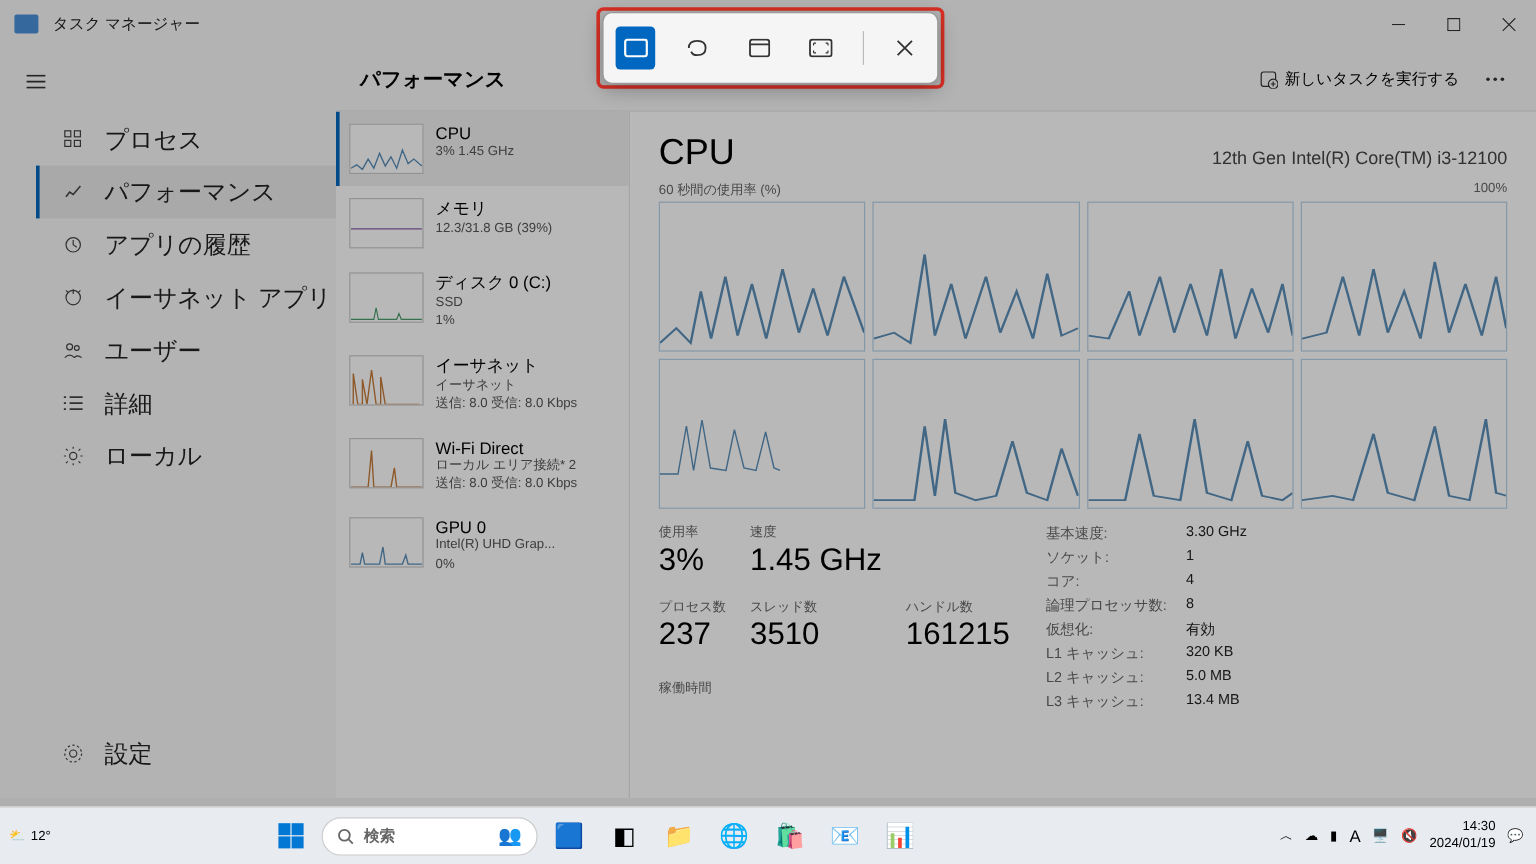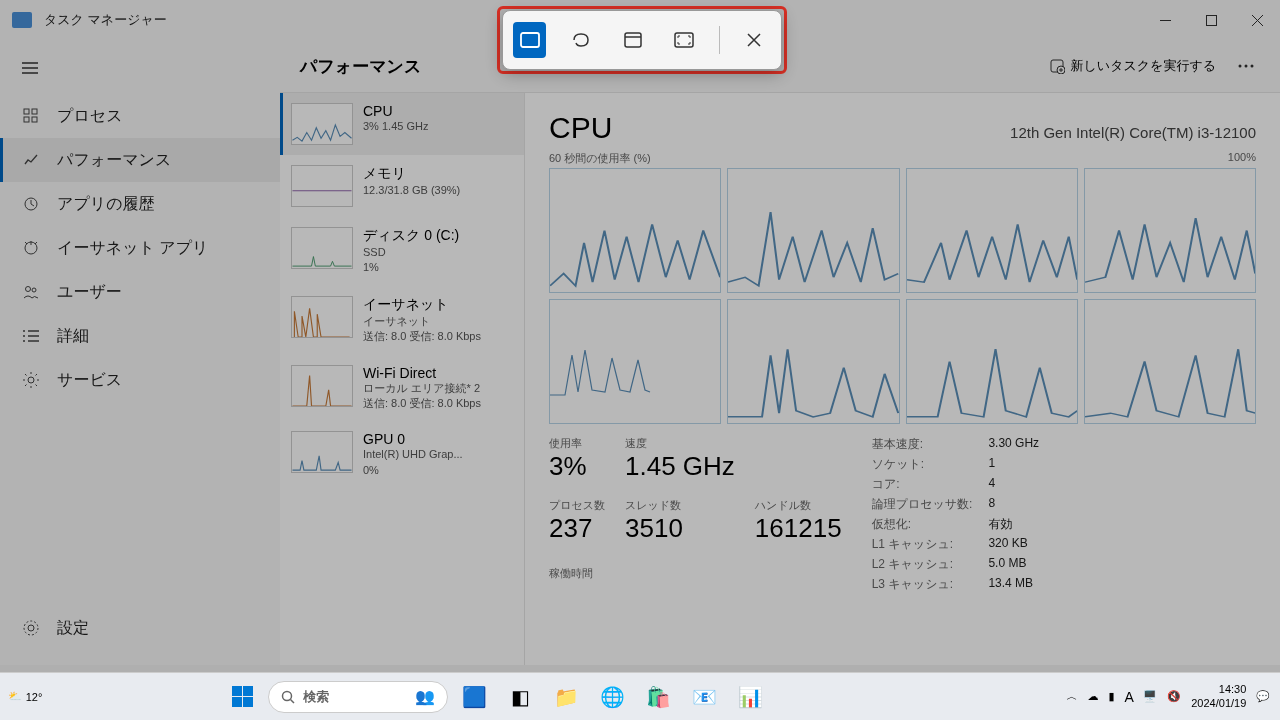--- a/index.html
+++ b/index.html
@@ -8,21 +8,21 @@
 .window { width: 100%; height: 665px; background: #f9f9f9; display: flex; flex-direction: column; }
 .titlebar { height: 40px; display: flex; align-items: center; padding-left: 12px; }
 .titlebar .app-icon { width: 20px; height: 16px; background: #4a90d9; border-radius: 2px; margin-right: 12px; }
 .titlebar .title { font-size: 13px; color: #222; }
 .win-controls { margin-left: auto; display: flex; }
 .win-btn { width: 46px; height: 32px; display: flex; align-items: center; justify-content: center; color: #333; font-size: 11px; }
 
 .main-area { flex: 1; display: flex; }
 .nav-rail { width: 280px; padding-top: 10px; }
 .hamburger { width: 40px; height: 36px; display: flex; align-items: center; justify-content: center; margin-left: 10px; margin-bottom: 8px; }
-.nav-item { height: 44px; display: flex; align-items: center; padding-left: 18px; gap: 16px; font-size: 16px; color: #222; border-left: 3px solid transparent; }
+.nav-item { height: 44px; display: flex; align-items: center; padding-left: 18px; gap: 16px; font-size: 20px; color: #222; border-left: 3px solid transparent; margin-left: 30px; }
 .nav-item.active { background: #eaeaea; border-left-color: #0067c0; }
 .nav-item .ico { width: 20px; display: flex; justify-content: center; }
 .nav-bottom { position: absolute; bottom: 70px; left: 0; width: 280px; }
 
 .content { flex: 1; display: flex; flex-direction: column; }
 .content-header { height: 52px; display: flex; align-items: center; padding: 0 20px; }
 .content-header h2 { font-size: 17px; font-weight: 600; }
 .content-header .actions { margin-left: auto; display: flex; align-items: center; gap: 8px; font-size: 13px; }
 .run-task { display: flex; align-items: center; gap: 6px; padding: 6px 8px; }
 
@@ -166,21 +166,21 @@
           </span>
         <span>詳細</span>
       </div>
       <div class="nav-item">
         <span class="ico">
             <svg width="16" height="16">
               <circle cx="8" cy="8" r="3" fill="none" stroke="#444"></circle>
               <path d="M8 2 V0 M8 16 V14 M2 8 H0 M16 8 H14 M3.5 3.5 L2 2 M12.5 12.5 L14 14 M3.5 12.5 L2 14 M12.5 3.5 L14 2" stroke="#444"></path>
             </svg>
           </span>
-        <span>サービス</span>
+        <span>ローカル</span>
       </div>
       <div class="nav-bottom">
         <div class="nav-item">
           <span class="ico">
               <svg width="16" height="16">
                 <circle cx="8" cy="8" r="3" fill="none" stroke="#444"></circle>
                 <circle cx="8" cy="8" r="7" fill="none" stroke="#444" stroke-dasharray="2 2"></circle>
               </svg>
             </span>
           <span>設定</span>

